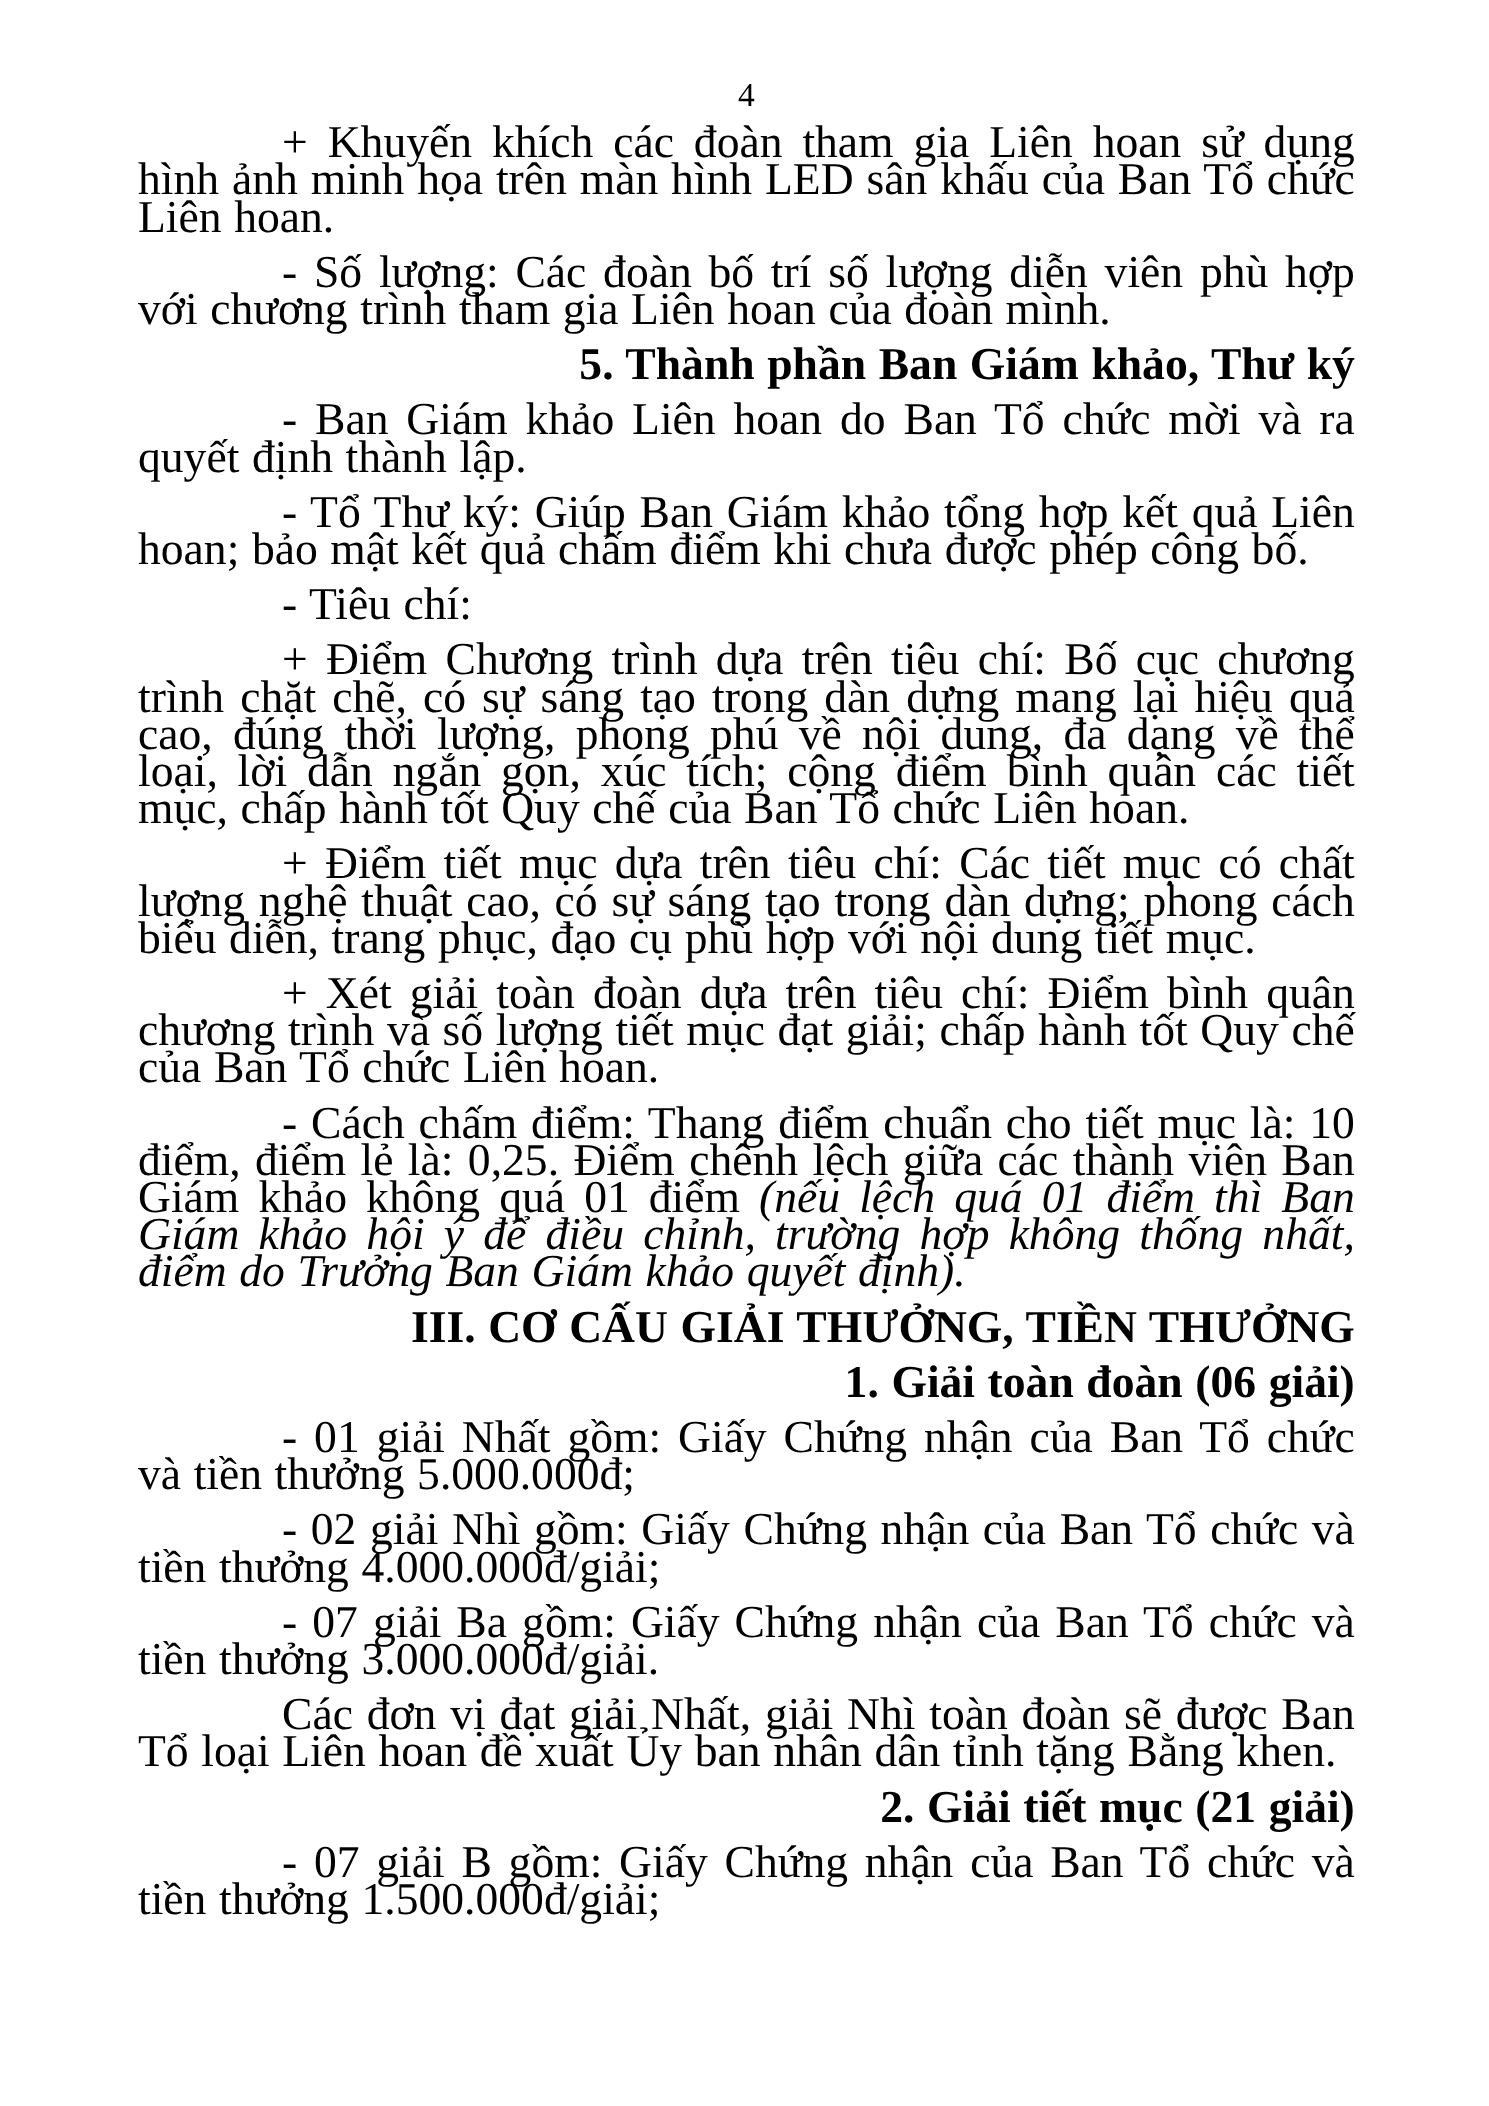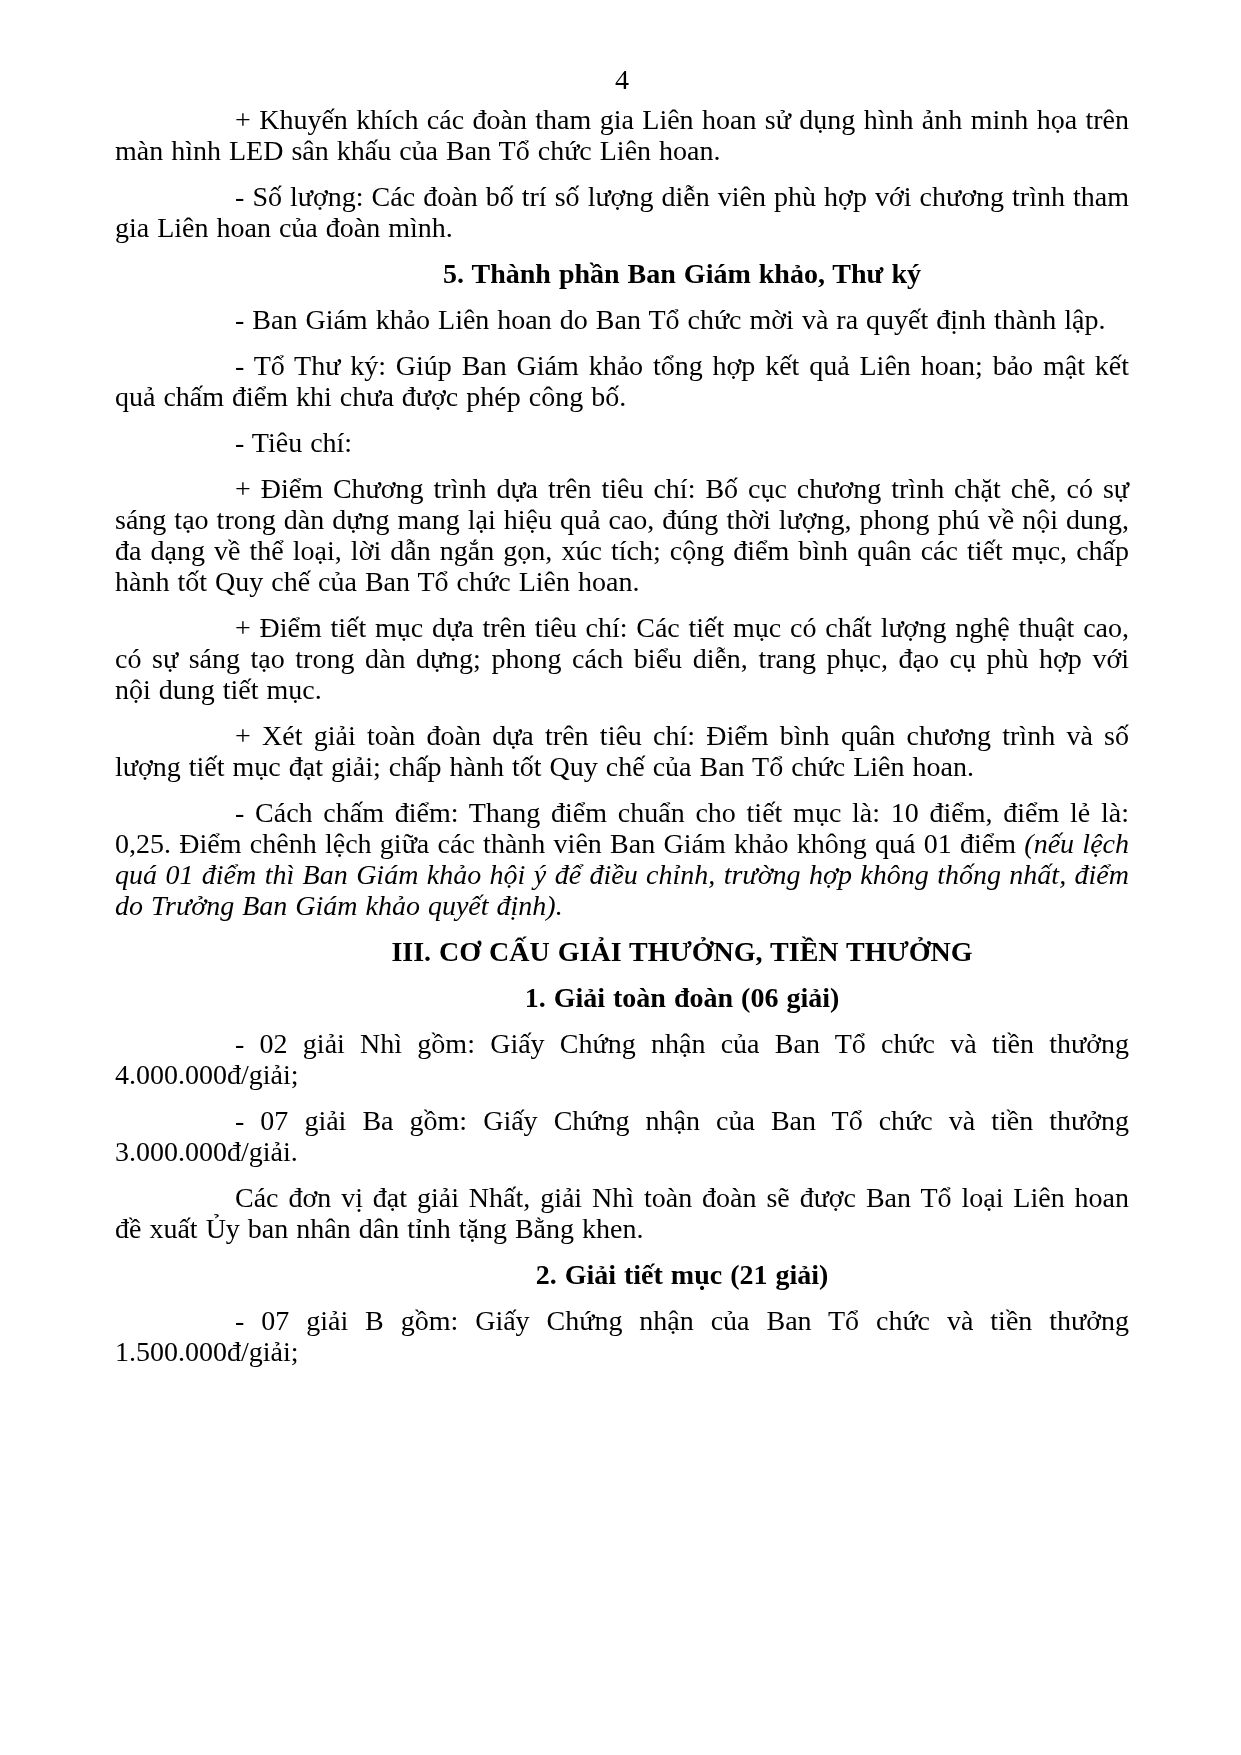--- a/index.html
+++ b/index.html
@@ -22,30 +22,30 @@
     background: #ffffff;
   }
   .page-number {
     text-align: center;
     font-size: 28px;
     line-height: 32px;
     margin: 0 0 8px 0;
   }
   .doc-body p {
     margin: 0 0 15px 0;
-    font-size: 28px;
+    font-size: 38px;
     line-height: 31px;
     text-align: justify;
     text-indent: 120px;
     word-spacing: 1px;
   }
   .doc-body p.heading,
   .doc-body p.section-heading {
     font-weight: 700;
-    text-align: center;
+    text-align: right;
     margin-top: 13px;
   }
   .doc-body span.b { font-weight: 700; }
   .doc-body span.i { font-style: italic; }
 </style>
 </head>
 <body>
 
 <div class="page">
   <div class="page-number">4</div>
@@ -55,19 +55,20 @@
       <p class="heading"><span class="b">5. Thành phần Ban Giám khảo, Thư ký</span></p>
       <p class="body-paragraph"><span>- Ban Giám khảo Liên hoan do Ban Tổ chức mời và ra quyết định thành lập.</span></p>
       <p class="body-paragraph"><span>- Tổ Thư ký: Giúp Ban Giám khảo tổng hợp kết quả Liên hoan; bảo mật kết quả chấm điểm khi chưa được phép công bố.</span></p>
       <p class="body-paragraph"><span>- Tiêu chí:</span></p>
       <p class="body-paragraph"><span>+ Điểm Chương trình dựa trên tiêu chí: Bố cục chương trình chặt chẽ, có sự sáng tạo trong dàn dựng mang lại hiệu quả cao, đúng thời lượng, phong phú về nội dung, đa dạng về thể loại, lời dẫn ngắn gọn, xúc tích; cộng điểm bình quân các tiết mục, chấp hành tốt Quy chế của Ban Tổ chức Liên hoan.</span></p>
       <p class="body-paragraph"><span>+ Điểm tiết mục dựa trên tiêu chí: Các tiết mục có chất lượng nghệ thuật cao, có sự sáng tạo trong dàn dựng; phong cách biểu diễn, trang phục, đạo cụ phù hợp với nội dung tiết mục.</span></p>
       <p class="body-paragraph"><span>+ Xét giải toàn đoàn dựa trên tiêu chí: Điểm bình quân chương trình và số lượng tiết mục đạt giải; chấp hành tốt Quy chế của Ban Tổ chức Liên hoan.</span></p>
       <p class="body-paragraph"><span>- Cách chấm điểm: Thang điểm chuẩn cho tiết mục là: 10 điểm, điểm lẻ là: 0,25. Điểm chênh lệch giữa các thành viên Ban Giám khảo không quá 01 điểm </span><span class="i">(nếu lệch quá 01 điểm thì Ban Giám khảo hội ý để điều chỉnh, trường hợp không thống nhất, điểm do Trưởng Ban Giám khảo quyết định).</span></p>
       <p class="section-heading"><span class="b">III. CƠ CẤU GIẢI THƯỞNG, TIỀN THƯỞNG</span></p>
       <p class="heading"><span class="b">1. Giải toàn đoàn (06 giải)</span></p>
+      <p class="body-paragraph"><span>- 01 giải Nhất gồm: Giấy Chứng nhận của Ban Tổ chức và tiền thưởng 5.000.000đ;</span></p>
       <p class="body-paragraph"><span>- 02 giải Nhì gồm: Giấy Chứng nhận của Ban Tổ chức và tiền thưởng 4.000.000đ/giải;</span></p>
       <p class="body-paragraph"><span>- 07 giải Ba gồm: Giấy Chứng nhận của Ban Tổ chức và tiền thưởng 3.000.000đ/giải.</span></p>
       <p class="body-paragraph"><span>Các đơn vị đạt giải Nhất, giải Nhì toàn đoàn sẽ được Ban Tổ loại Liên hoan đề xuất Ủy ban nhân dân tỉnh tặng Bằng khen.</span></p>
       <p class="heading"><span class="b">2. Giải tiết mục (21 giải)</span></p>
       <p class="body-paragraph"><span>- 07 giải B gồm: Giấy Chứng nhận của Ban Tổ chức và tiền thưởng 1.500.000đ/giải;</span></p>
     </div>
 </div>
 
 </body></html>

